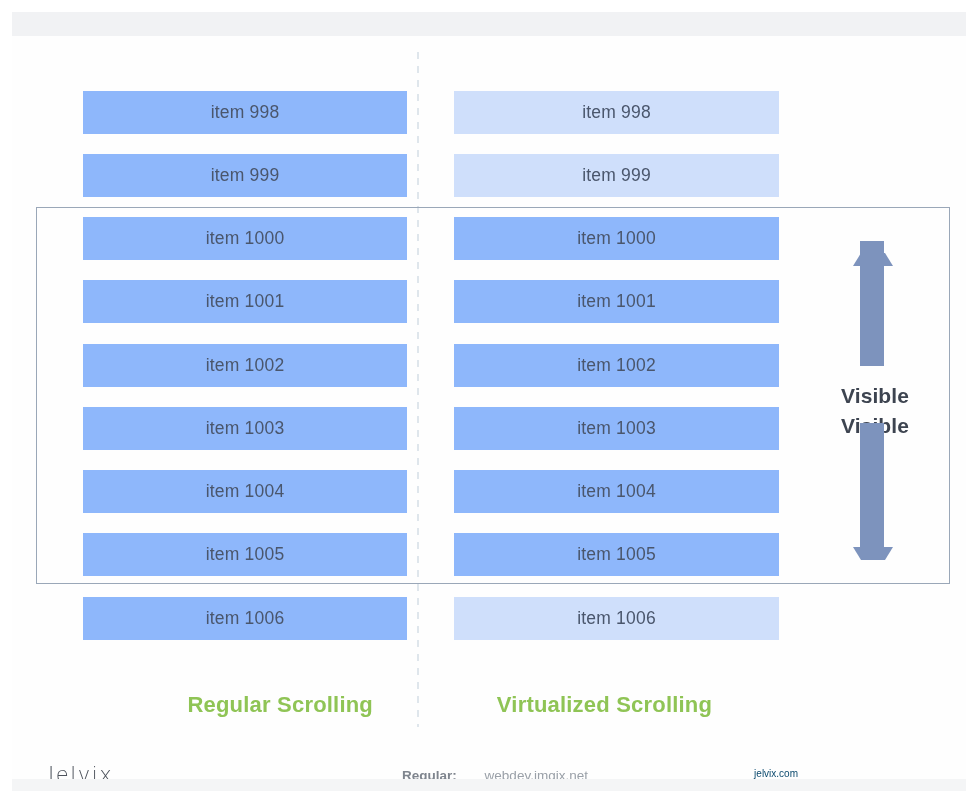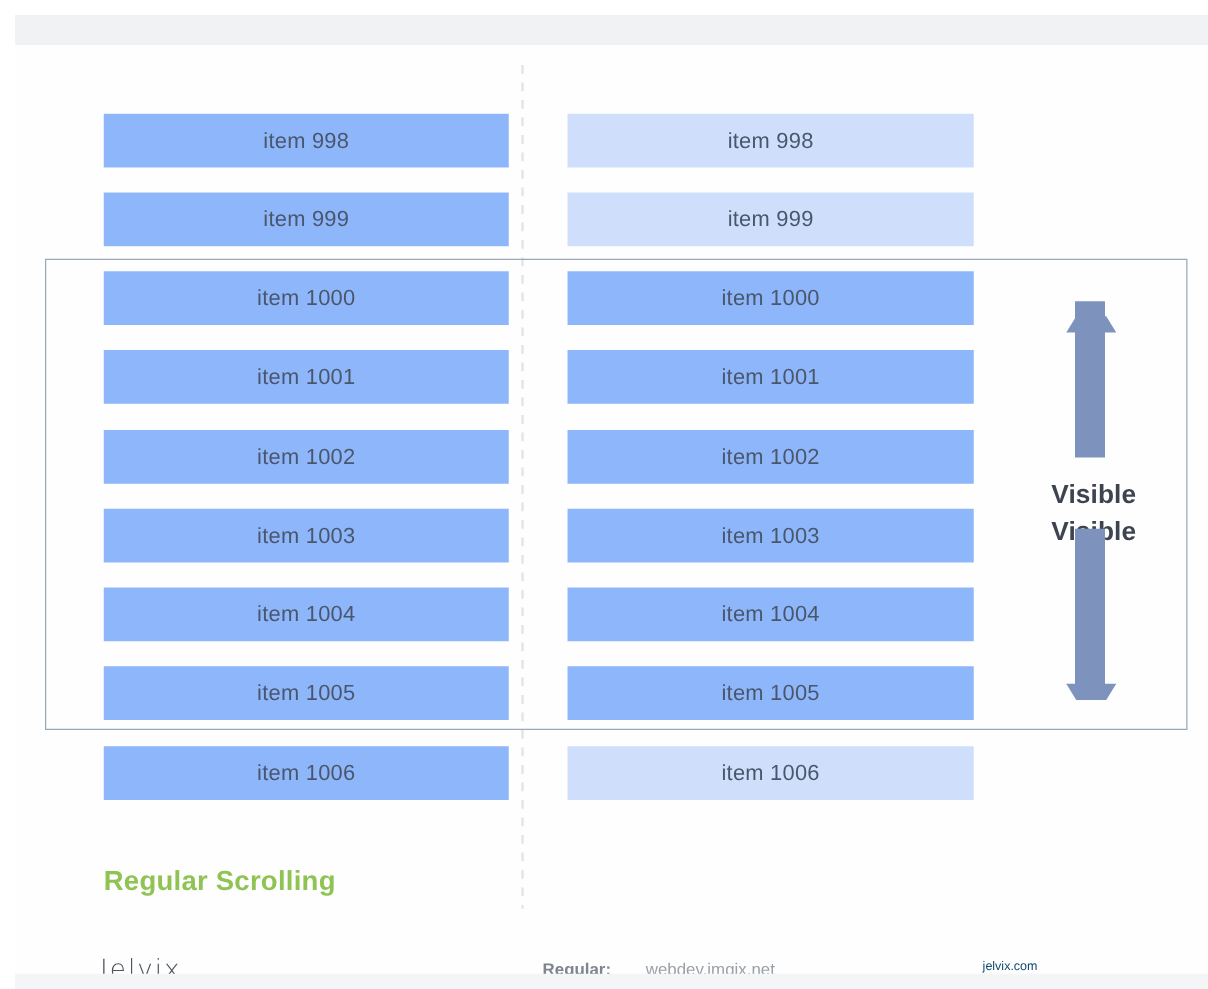--- a/index.html
+++ b/index.html
@@ -139,31 +139,30 @@
 
   
   .caption {
     position: absolute;
     top: 668px;
     font-size: 22px;
     font-weight: 700;
     color: #8fc455;
     letter-spacing: 0.2px;
   }
-  .caption.left  { left: 59px;  width: 324px; text-align: left; }
+  .caption.left  { left: 49px;  width: 324px; text-align: right; }
   .caption.right { left: 430px; width: 325px; text-align: center; }
 
   
   .footer {
     position: absolute;
     left: 0;
     top: 735px;
     width: 838px;
     height: 45px;
-    margin-left: 32px;
   }
 
   .brand {
     position: absolute;
     left: 24px;
     top: 4px;
     font-family: "DejaVu Sans", sans-serif;
     font-size: 21px;
     font-weight: 300;
     color: #4d535c;
@@ -247,20 +246,21 @@
     <div class="arrow-line up"></div>
     <div class="annotation-label">
       <span>Visible</span><br>
       <span>Visible</span>
     </div>
     <div class="arrow-line down"></div>
     <div class="arrow-head down"></div>
   </div>
 
   <div class="caption left">Regular Scrolling</div>
+  <div class="caption right">Virtualized Scrolling</div>
 
   <div class="footer">
     <div class="brand">Jelvix</div>
     <div class="source">
       <span class="source-key">Regular:</span>
       <span>webdev.imgix.net</span>
     </div>
     <div class="site">jelvix.com</div>
   </div>
 

